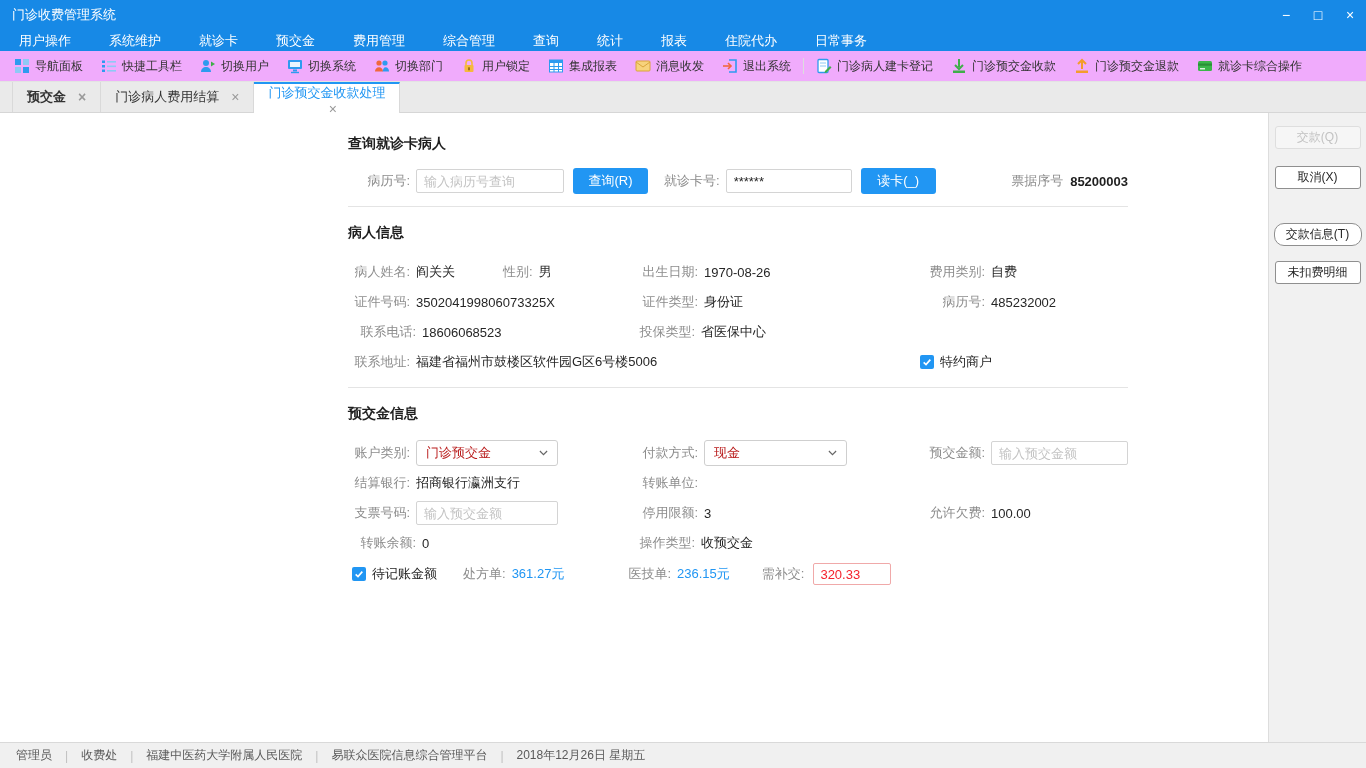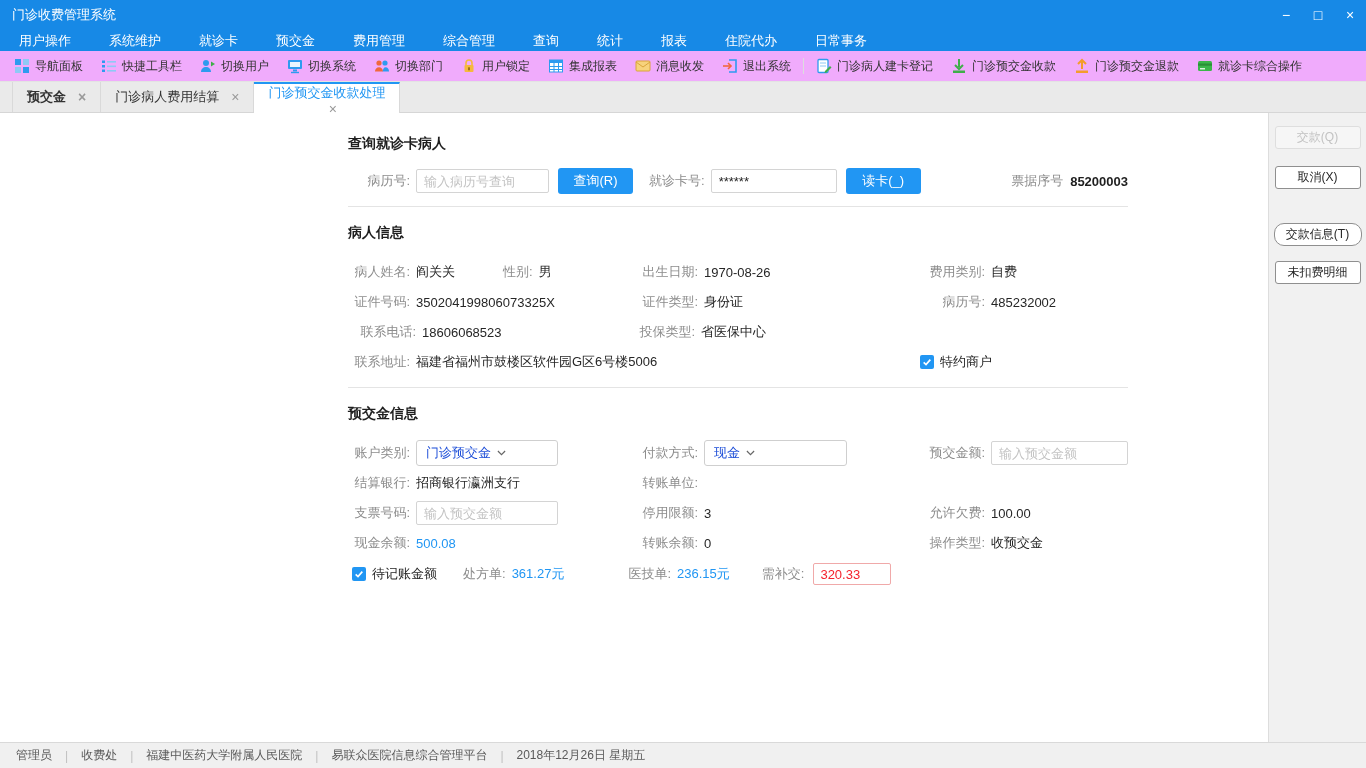--- a/index.html
+++ b/index.html
@@ -46,21 +46,21 @@
   .btn-primary { height:26px; width:75px; background:#2196f3; border:none; color:#fff; font-size:13px; border-radius:3px; margin-left:9px; font-family:inherit; cursor:pointer; white-space:nowrap; }
   .query-row { display:flex; align-items:center; margin-bottom:12px; }
   .receipt { margin-left:auto; display:flex; align-items:center; gap:7px; }
   .receipt-no { font-weight:bold; color:#1f1f1f; }
   .divider { border-bottom:1px solid #e4e4e4; margin:2px 0 17px 0; }
 
   .frow { display:grid; grid-template-columns:282px 290px 1fr; align-items:center; height:30px; }
   .frow.cols2 { grid-template-columns:572px 1fr; }
   .cell { display:flex; align-items:center; min-width:0; white-space:nowrap; }
 
-  .select { height:26px; background:#fff; border:1px solid #cfcfcf; border-radius:3px; display:flex; align-items:center; padding:0 9px; margin-left:6px; color:#1d4ed8; cursor:default; }
+  .select { height:26px; background:#fff; border:1px solid #cfcfcf; border-radius:3px; display:flex; align-items:center; justify-content:space-between; padding:0 9px; margin-left:6px; color:#b91c1c; cursor:default; }
   .chevron { display:inline-flex; margin-left:6px; }
 
   .chk { display:flex; align-items:center; gap:6px; color:#262626; cursor:default; }
   .checkbox { width:14px; height:14px; background:#2196f3; border-radius:2px; display:inline-flex; align-items:center; justify-content:center; flex:0 0 14px; }
 
   .frow-last { display:flex; align-items:center; height:32px; padding-left:4px; }
   .ml26 { margin-left:26px; } .ml64 { margin-left:64px; } .ml32 { margin-left:32px; }
   .due-input { width:78px; height:22px; border:1px solid #f0a9a9; border-radius:2px; color:#f5222d; padding:0 6px; font-size:13px; margin-left:9px; font-family:inherit; }
 
   
@@ -259,21 +259,21 @@
     </div>
   </div>
 
   <div class="content">
     <div class="main">
       <div class="form">
 
         <div class="section-title">查询就诊卡病人</div>
         <div class="query-row">
           <span class="lbl w62">病历号:</span>
-          <input class="txt" style="width: 133px;" placeholder="输入病历号查询">
+          <input class="txt" style="width: 148px;" placeholder="输入病历号查询">
           <button class="btn-primary">查询(R)</button>
           <span class="lbl" style="margin-left:16px">就诊卡号:</span>
           <input class="txt" style="width: 126px;" value="******">
           <button class="btn-primary">读卡(_)</button>
           <span class="receipt">
             <span class="lbl">票据序号</span>
             <span class="receipt-no">85200003</span>
           </span>
         </div>
         <div class="divider"></div>
@@ -385,24 +385,20 @@
           <div class="cell">
             <span class="lbl w68">停用限额:</span>
             <span class="val">3</span>
           </div>
           <div class="cell">
             <span class="lbl w65">允许欠费:</span>
             <span class="val">100.00</span>
           </div>
         </div>
         <div class="frow">
-          <div class="cell">
-            <span class="lbl w62">现金余额:</span>
-            <span class="val blue">500.08</span>
-          </div>
           <div class="cell">
             <span class="lbl w68">转账余额:</span>
             <span class="val">0</span>
           </div>
           <div class="cell">
             <span class="lbl w65">操作类型:</span>
             <span class="val">收预交金</span>
           </div>
         </div>
         <div class="frow-last">

